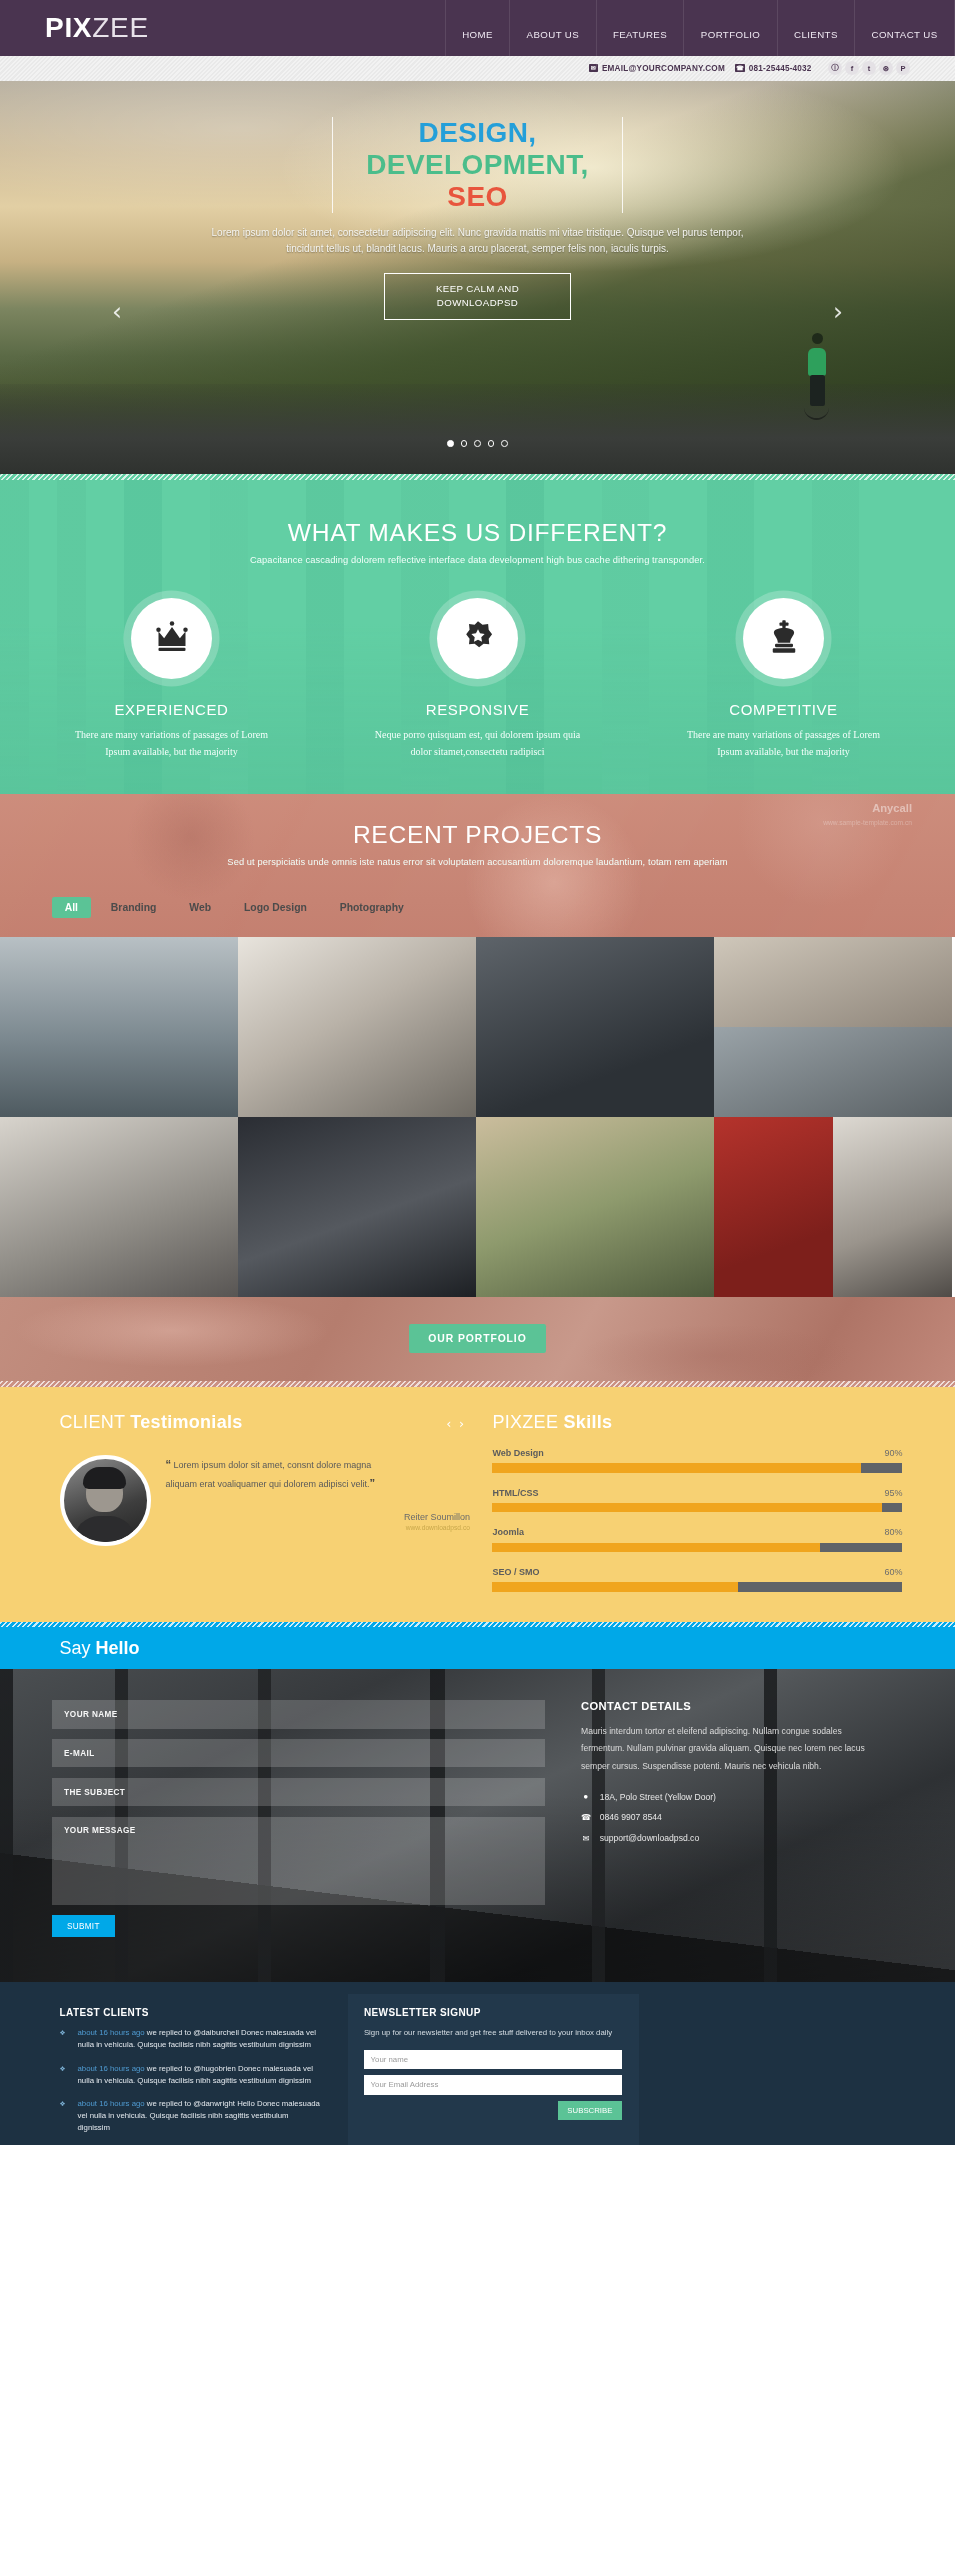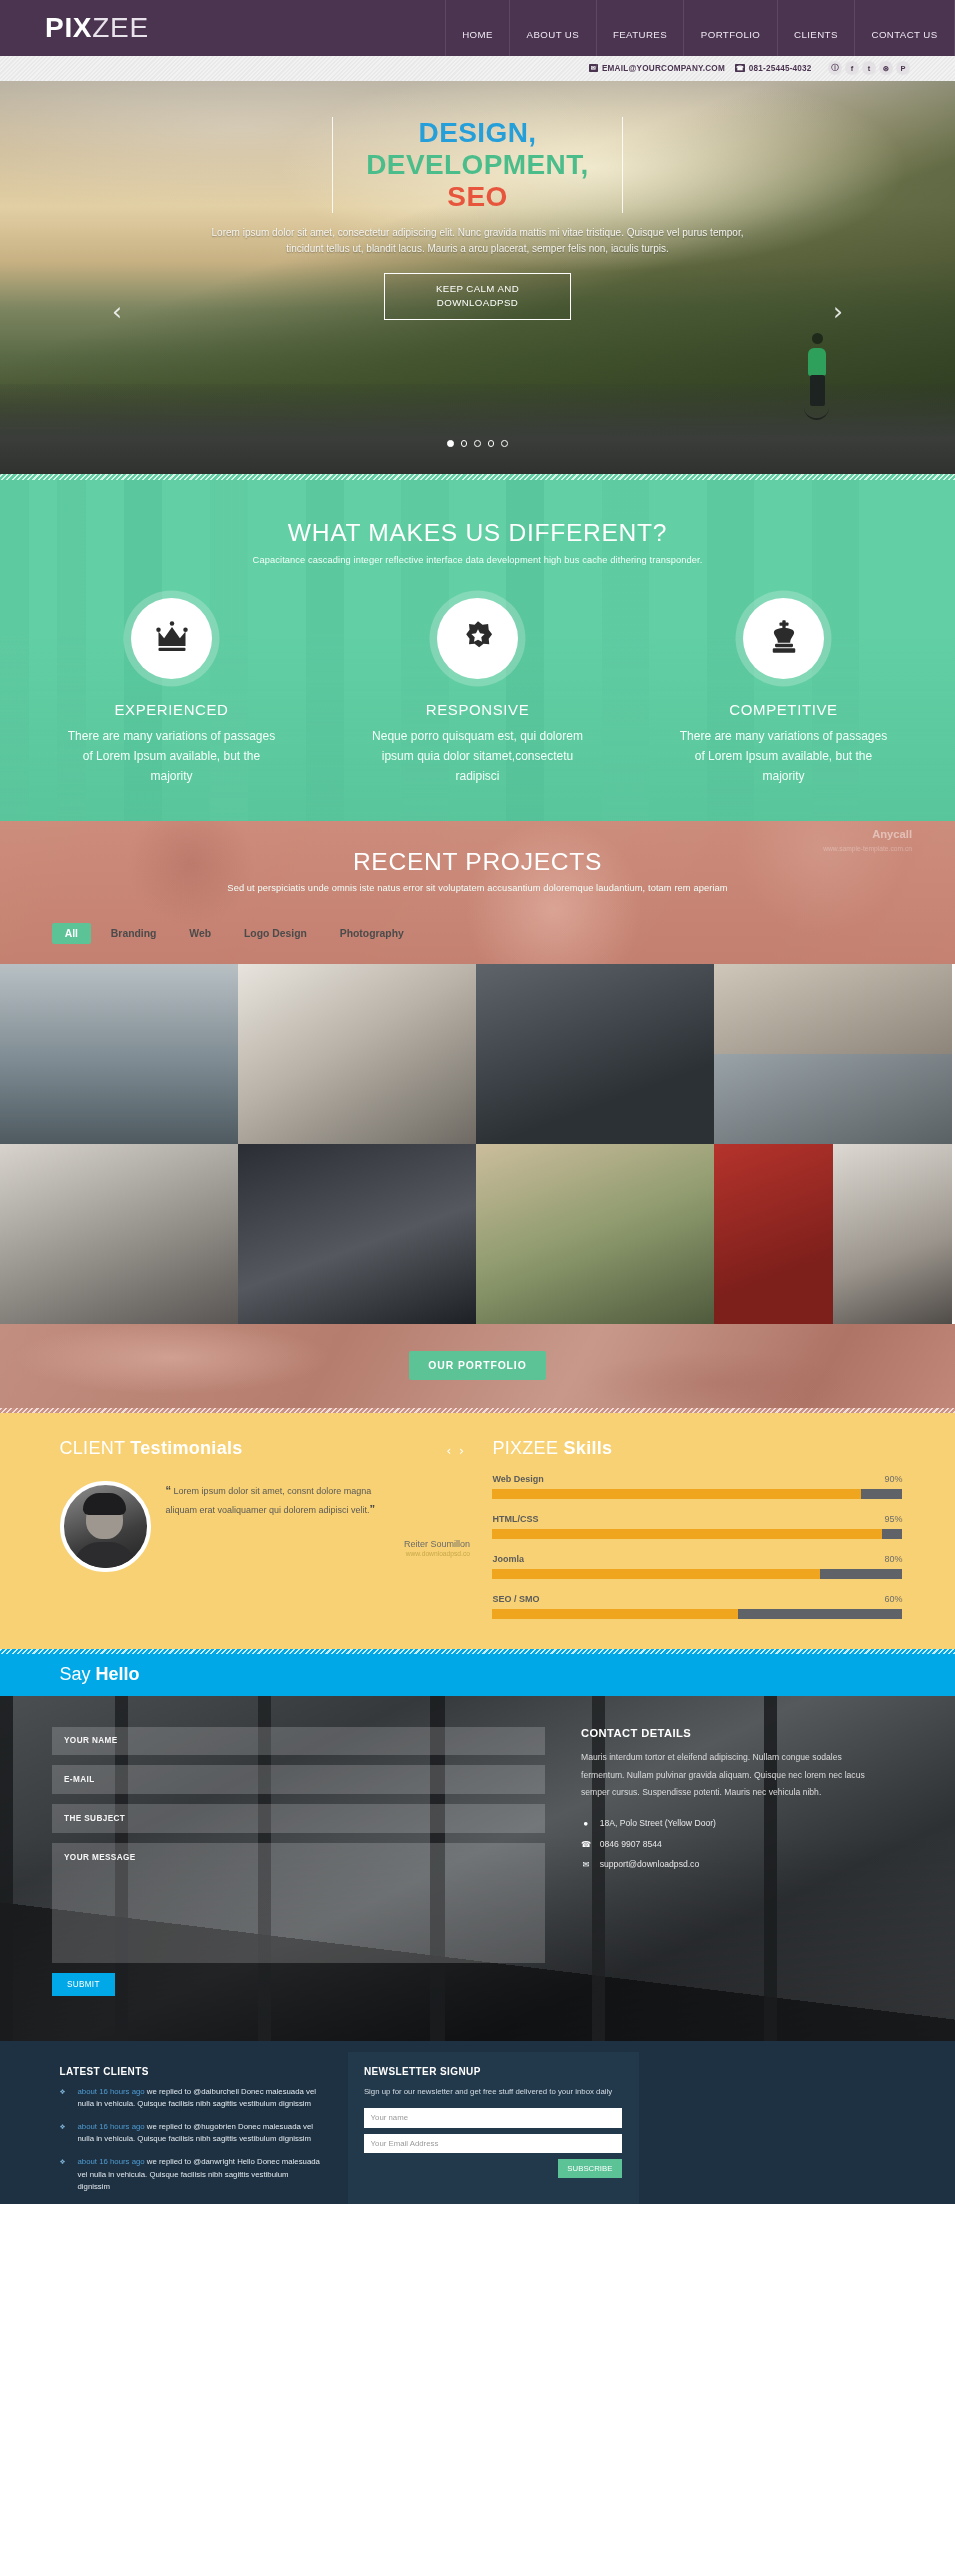--- a/index.html
+++ b/index.html
@@ -249,24 +249,25 @@
   .circ svg { width: 36px; height: 36px; }
   .colTitle {
     font-family: "Liberation Sans Narrow", "Liberation Sans", sans-serif;
     color: #fff;
     font-size: 15px;
     margin-top: 22.4px;
     letter-spacing: 0.6px;
   }
   .colText {
     color: #f4fffb;
-    font-size: 12px;
+    font-size: 10px;
     line-height: 1.65;
     margin-top: 9px;
     padding: 0 13.4px;
+    font-family: Liberation Serif, serif;
   }
 
   
   #projects {
     position: relative;
     padding: 27px 0 19.4px;
     background:
       linear-gradient(180deg, rgba(206,141,124,.92), rgba(196,128,112,.92)),
       linear-gradient(120deg, #c08a7c 0%, #b9796c 30%, #c49184 55%, #ad6f63 75%, #c89387 100%);
     overflow: hidden;
@@ -476,21 +477,21 @@
     letter-spacing: 0.4px;
     padding: 9.7px 12px;
     margin-bottom: 10.4px;
     border: none;
     width: 100%;
     font-family: "Liberation Sans Narrow", "Liberation Sans", sans-serif;
     outline: none;
     display: block;
   }
   .field::placeholder { color: #fff; opacity: .95; }
-  textarea.field { height: 120px; resize: none; }
+  textarea.field { height: 88px; resize: none; }
   .submitBtn {
     background: #00a8e8;
     color: #fff;
     font-size: 8.2px;
     border: none;
     padding: 6.7px 15px;
     cursor: pointer;
     letter-spacing: 0.3px;
     font-family: "Liberation Sans", sans-serif;
   }
@@ -607,21 +608,21 @@
     <div class="dot"></div>
     <div class="dot"></div>
     <div class="dot"></div>
   </div>
 </div>
 
 <div class="hatchTop"></div>
 <div id="different">
   <div class="secInner">
     <h2 class="secTitle">WHAT MAKES US DIFFERENT?</h2>
-    <div class="secSub">Capacitance cascading integer reflective interface data development high bus cache dithering transponder.</div>
+    <div class="secSub">Capacitance cascading dolorem reflective interface data development high bus cache dithering transponder.</div>
     <div class="cols">
 
       <div class="col">
         <div class="circ">
           <span>
             <svg viewBox="0 0 64 64" fill="#2b2b2b">
               <path d="M8 22l10 12 14-20 14 20 10-12v26H8z"></path>
               <circle cx="8" cy="19" r="4"></circle>
                 <circle cx="32" cy="8" r="4"></circle>
                 <circle cx="56" cy="19" r="4"></circle>

